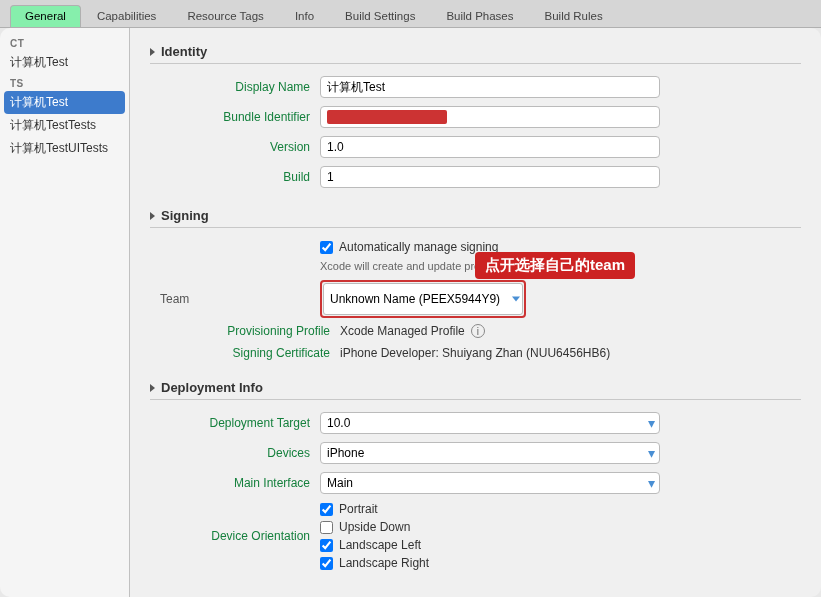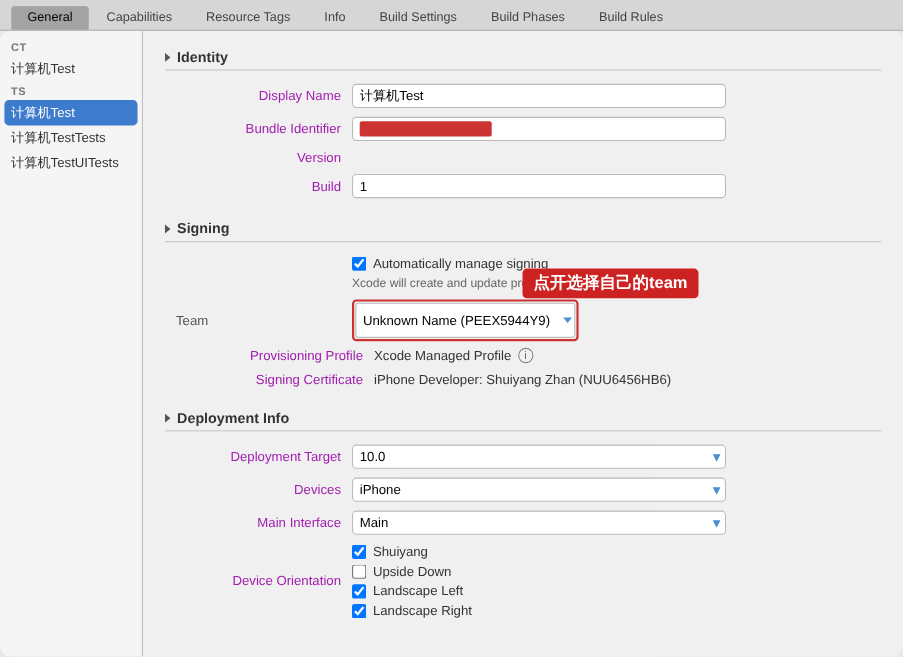--- a/index.html
+++ b/index.html
@@ -30,21 +30,21 @@
       font-size: 11.5px;
       cursor: pointer;
       border: 1px solid transparent;
       border-bottom: none;
       border-radius: 4px 4px 0 0;
       margin-right: 1px;
       background: transparent;
       color: #444;
     }
     .tab.active {
-      background: #a3a3a3;
+      background: #86efac;
       border-color: #b0b0b0;
       border-bottom-color: #f0f0f0;
       color: #000;
     }
     
     .main-layout {
       display: flex;
       flex: 1;
       overflow: hidden;
       border-radius: 10px;
@@ -117,21 +117,21 @@
     .form-row {
       display: flex;
       align-items: center;
       margin-bottom: 8px;
       padding: 0 10px;
     }
     .form-label {
       width: 160px;
       text-align: right;
       font-size: 12px;
-      color: #a21caf;
+      color: #15803d;
       padding-right: 10px;
       flex-shrink: 0;
     }
     .form-input {
       flex: 1;
       max-width: 340px;
       height: 22px;
       border: 1px solid #bbb;
       border-radius: 4px;
       padding: 2px 6px;
@@ -331,20 +331,21 @@
 
         <div class="form-row">
           <span class="form-label">Bundle Identifier</span>
           <div class="form-input" style="display:flex;align-items:center;">
             <div class="redacted-bar"></div>
           </div>
         </div>
 
         <div class="form-row">
           <span class="form-label">Version</span>
+          <input class="form-input" type="text" value="1.0" style="">
         </div>
 
         <div class="form-row">
           <span class="form-label">Build</span>
           <input class="form-input" type="text" value="1" style="">
         </div>
       </div>
 
       <div class="section">
         <div class="section-header">
@@ -421,21 +422,21 @@
             </select>
             <span class="deploy-arrow">▾</span>
           </div>
         </div>
 
         <div class="form-row">
           <span class="form-label">Device Orientation</span>
           <div class="orient-group">
             <div class="orient-check-row">
               <input type="checkbox" checked="" style="">
-              <span>Shuiyang</span>
+              <span>Portrait</span>
             </div>
             <div class="orient-check-row">
               <input type="checkbox" style="">
               <span>Upside Down</span>
             </div>
             <div class="orient-check-row">
               <input type="checkbox" checked="" style="">
               <span>Landscape Left</span>
             </div>
             <div class="orient-check-row">

